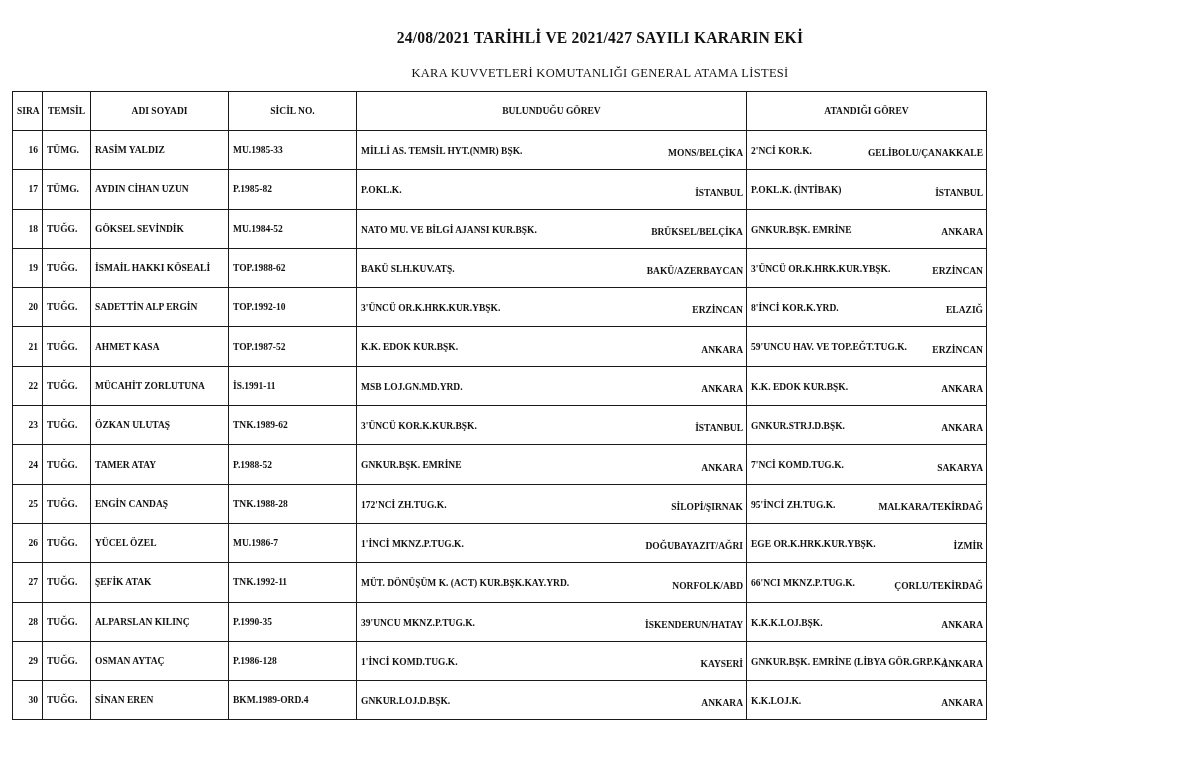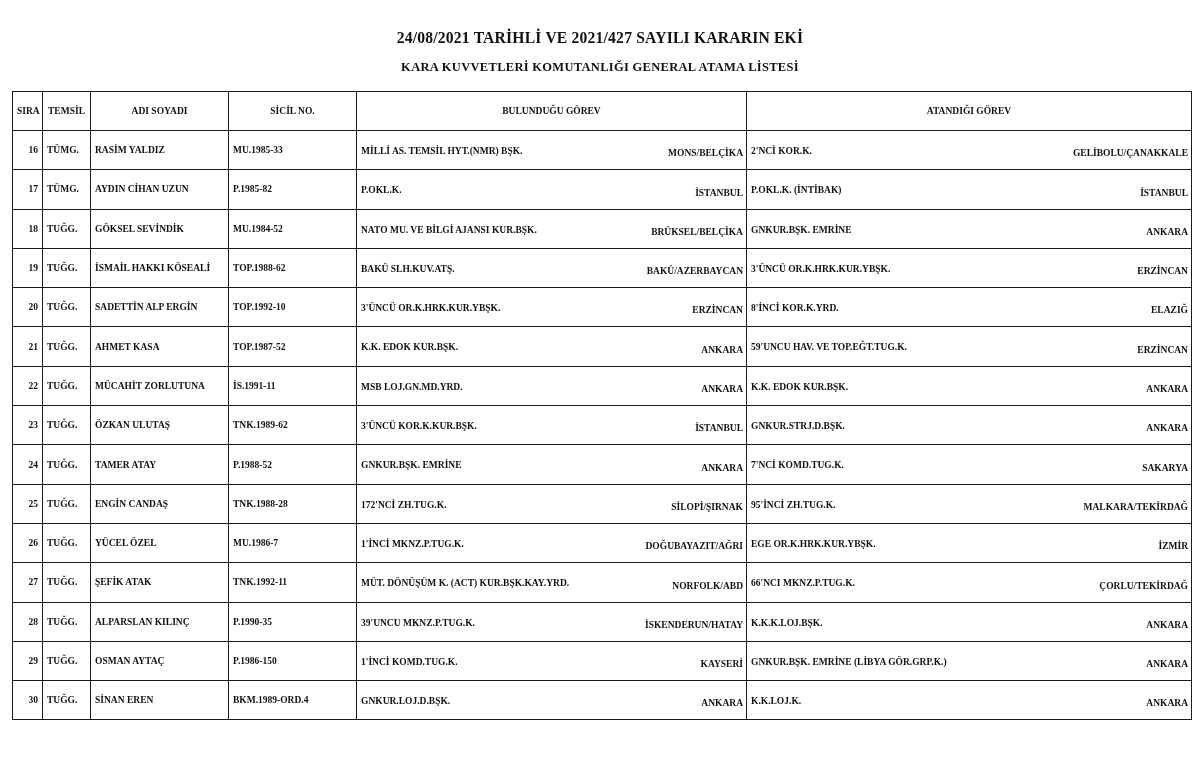--- a/index.html
+++ b/index.html
@@ -7,26 +7,26 @@
     width: 1200px; height: 758px; overflow: hidden; position: relative;
     font-family: "Liberation Serif", "DejaVu Serif", serif;
     color: #111;
   }
   .title {
     position: absolute; left: 0; top: 28px; width: 1200px;
     text-align: center; font-weight: bold; font-size: 17px; letter-spacing: 0.2px;
     transform: scaleX(0.92);
   }
   .subtitle {
-    position: absolute; left: 0; top: 60px; width: 1200px;
-    text-align: center; font-weight: bold; font-size: 12.5px; letter-spacing: 0.3px;
+    position: absolute; left: 0; top: 66px; width: 1200px;
+    text-align: center; font-weight: normal; font-size: 12.5px; letter-spacing: 0.3px;
   }
   table.list {
     position: absolute; left: 12px; top: 91px;
-    width: 1180px; border-collapse: collapse; table-layout: fixed;
+    width: 975px; border-collapse: collapse; table-layout: fixed;
     font-size: 9.5px; font-weight: bold;
   }
   table.list th, table.list td {
     border: 1.3px solid #1a1a1a; padding: 0 4px; vertical-align: middle;
   }
   table.list th { height: 38px; text-align: center; font-size: 9.5px; }
   table.list td { height: 38.3px; }
   .c-sira { width: 30px; text-align: center; }
   .c-rutbe { width: 48px; }
   .c-ad { width: 138px; }
@@ -247,21 +247,21 @@
         </td>
         <td class="duty">
           <div class="unit">K.K.K.LOJ.BŞK.</div>
           <div class="loc">ANKARA</div>
         </td>
       </tr>
       <tr>
         <td class="sira">29</td>
         <td>TUĞG.</td>
         <td>OSMAN AYTAÇ</td>
-        <td>P.1986-150</td>
+        <td>P.1986-128</td>
         <td class="duty">
           <div class="unit">1'İNCİ KOMD.TUG.K.</div>
           <div class="loc">KAYSERİ</div>
         </td>
         <td class="duty">
           <div class="unit">GNKUR.BŞK. EMRİNE (LİBYA GÖR.GRP.K.)</div>
           <div class="loc">ANKARA</div>
         </td>
       </tr>
       <tr>

